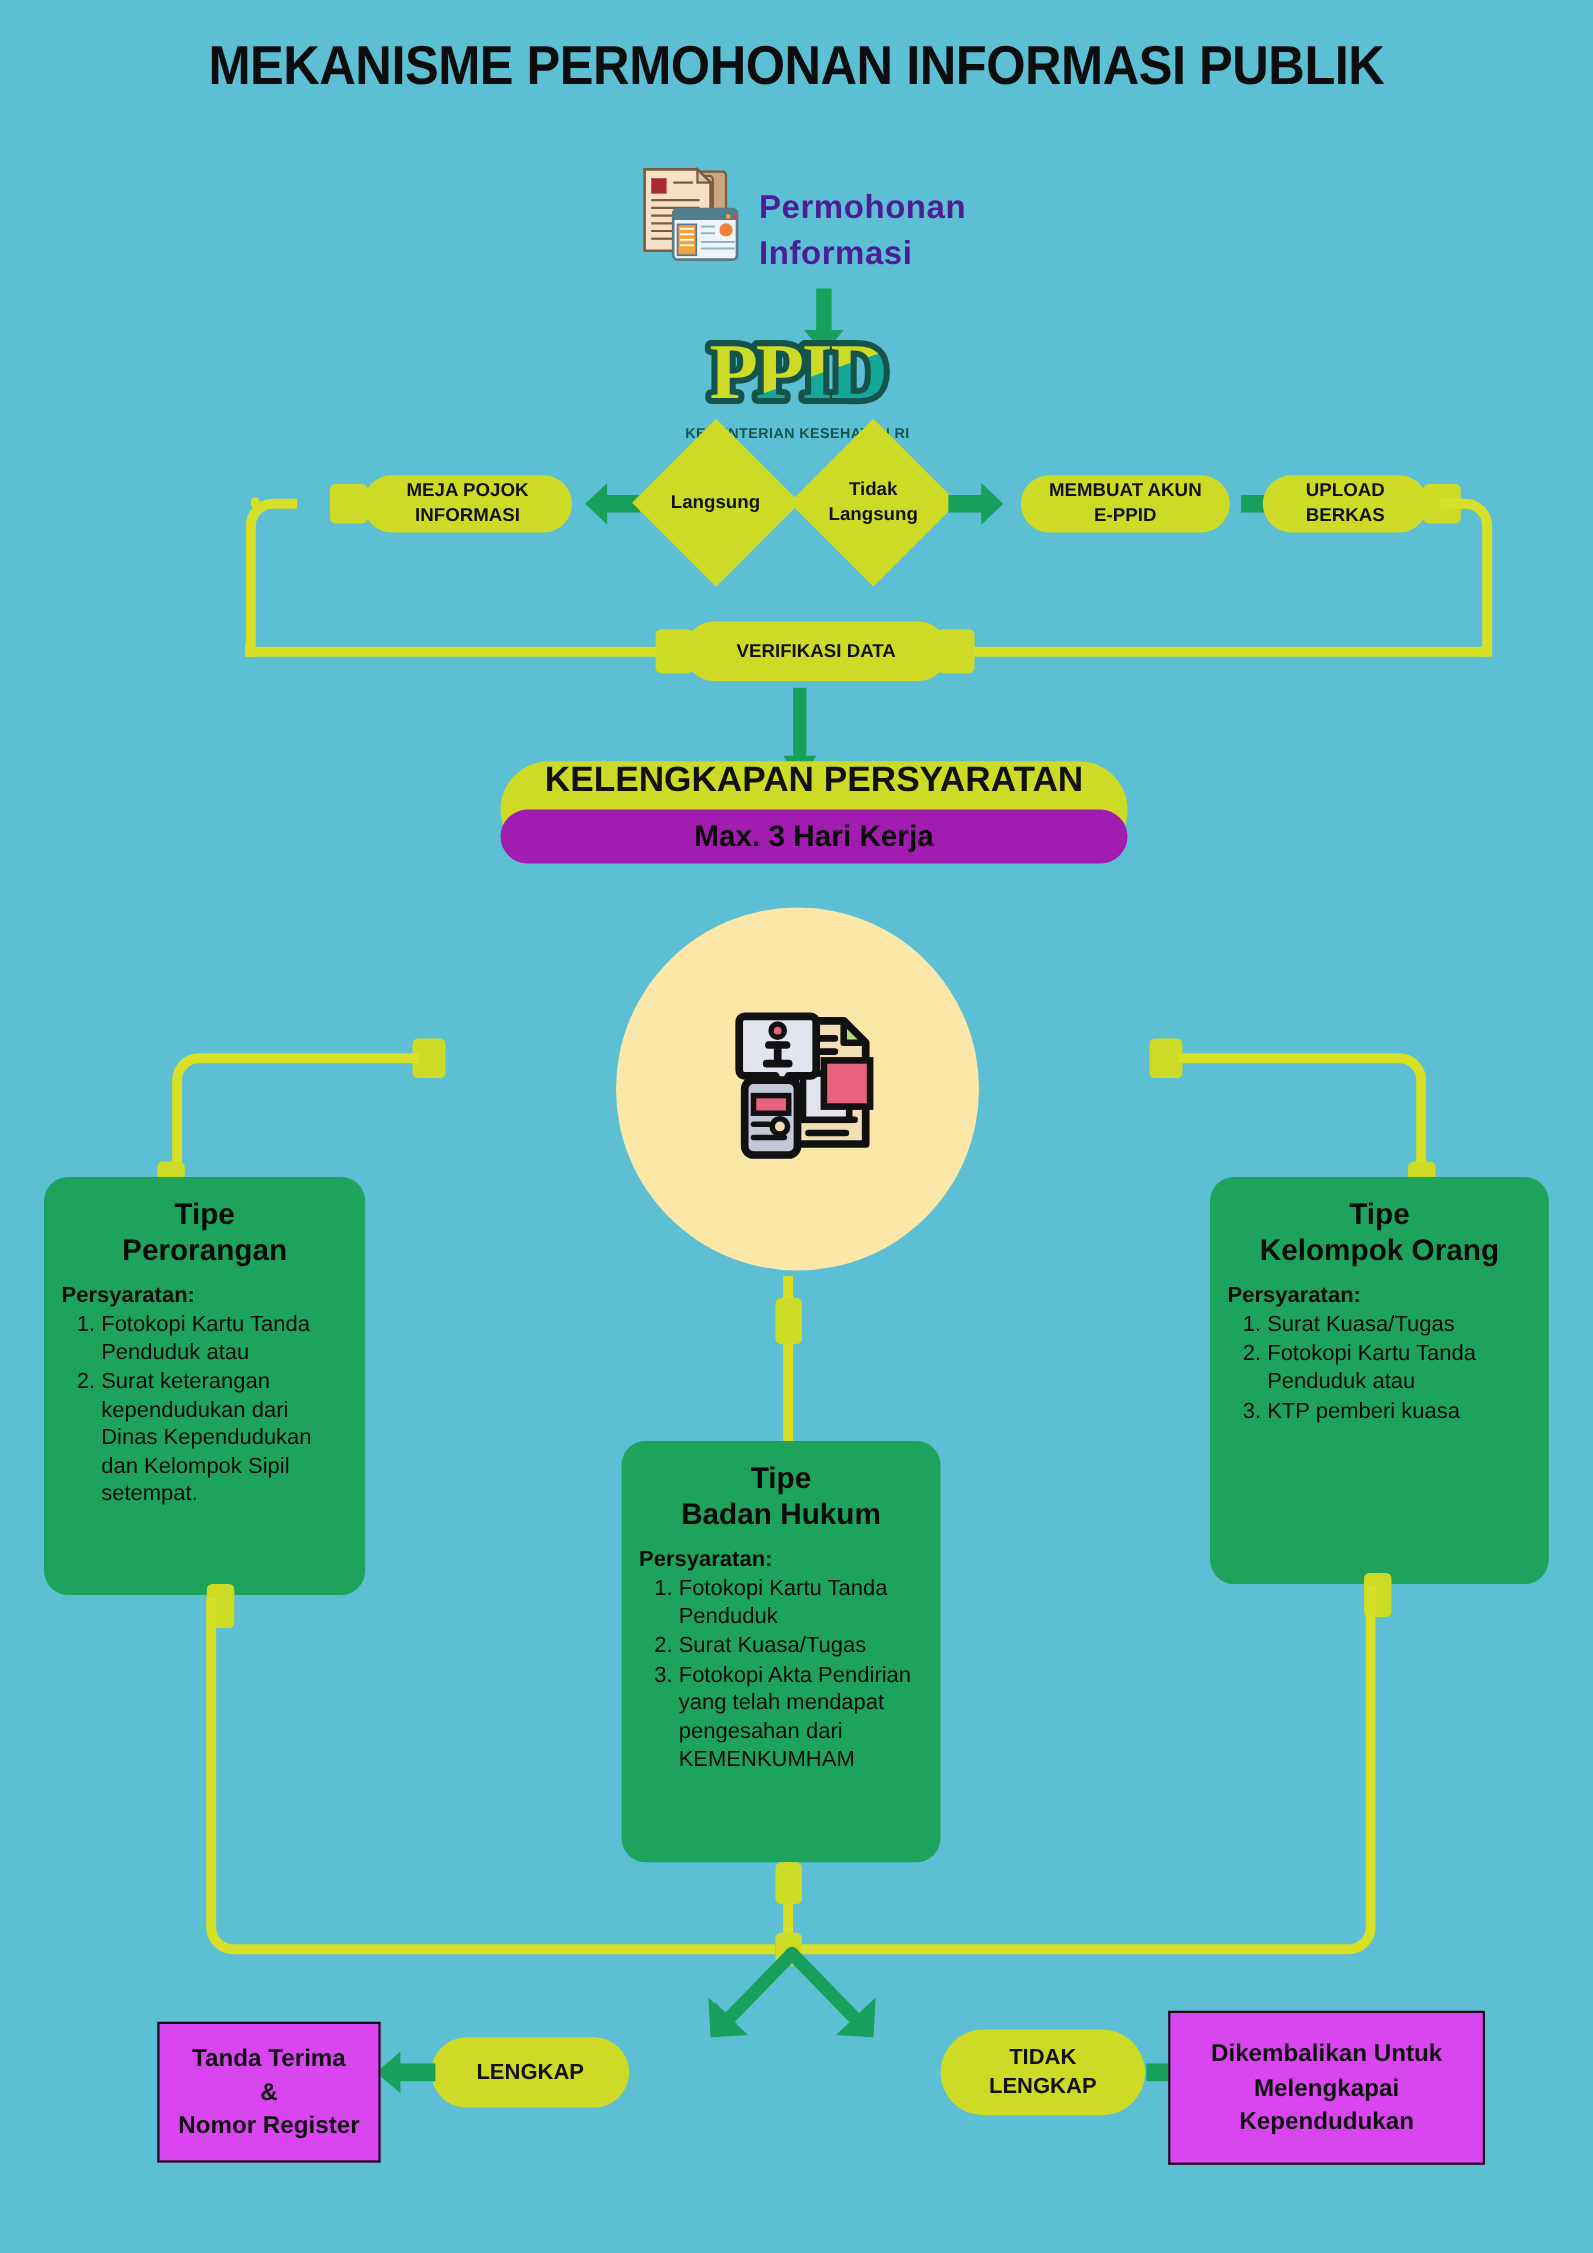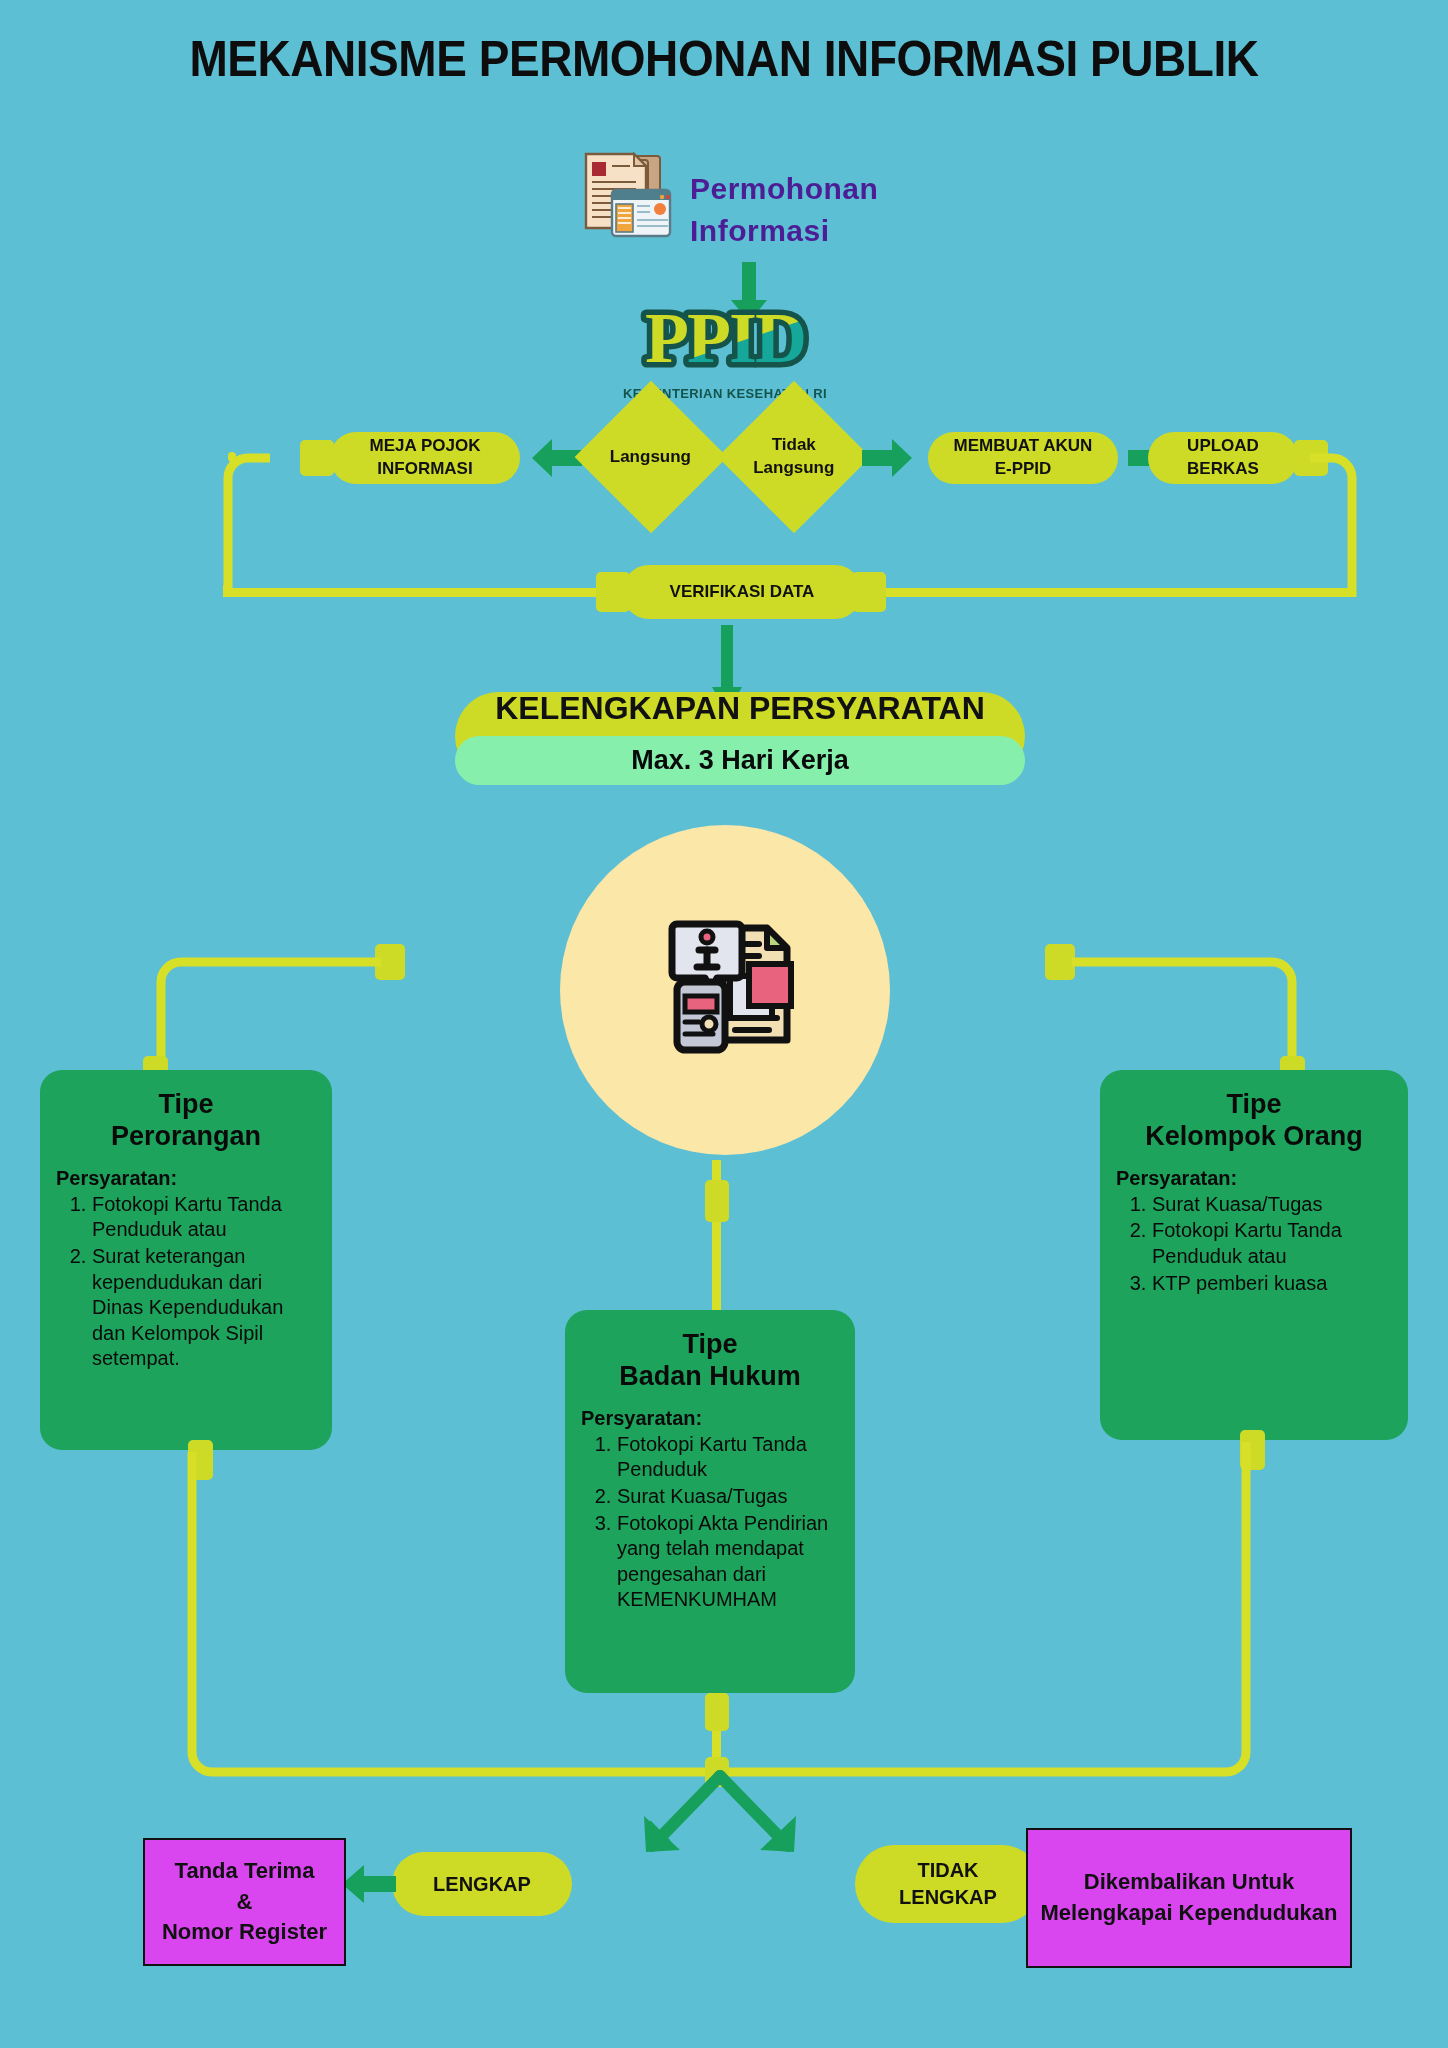--- a/index.html
+++ b/index.html
@@ -219,21 +219,21 @@
   <div class="pill" style="left:622px; top:565px; width:240px; height:54px; font-size:17px;">VERIFIKASI DATA</div>
 
   <div class="arrow" style="left:707px; top:625px;">
     <svg width="40" height="90" viewBox="0 0 40 90">
       <path d="M14 0 h12 v62 h9 L20 88 L5 62 h9 z" fill="#17a05c"></path>
     </svg>
   </div>
 
   <div class="pill" style="left:455px; top:692px; width:570px; height:88px;">
     <div style="font-size:32px; font-weight:bold; margin-bottom:6px;">KELENGKAPAN PERSYARATAN</div>
-    <div style="background:#86efac; border-radius:999px; padding:6px 36px; font-size:27px; font-weight:bold; color:#0a0a0a;">Max. 3 Hari Kerja</div>
+    <div style="background:#a21caf; border-radius:999px; padding:6px 36px; font-size:27px; font-weight:bold; color:#0a0a0a;">Max. 3 Hari Kerja</div>
   </div>
 
   <div style="position:absolute; left:560px; top:825px; width:330px; height:330px; border-radius:50%; background:#fbe7a8;"></div>
   <div style="position:absolute; left:635px; top:890px; width:185px; height:185px;">
     <svg viewBox="0 0 185 185" width="185" height="185">
 
       <path d="M88 38 h44 l20 20 v92 h-64 z" fill="#f3dfb4" stroke="#111" stroke-width="7" stroke-linejoin="round"></path>
       <path d="M132 38 v20 h20 z" fill="#b6d97f" stroke="#111" stroke-width="6" stroke-linejoin="round"></path>
       <g stroke="#111" stroke-width="6" stroke-linecap="round">
         <line x1="100" y1="54" x2="124" y2="54"></line>
@@ -354,18 +354,18 @@
 
   <div class="pill" style="left:855px; top:1845px; width:186px; height:78px; font-size:20px;">
     <div>TIDAK</div>
     <div>LENGKAP</div>
   </div>
   <div class="arrow" style="left:1042px; top:1864px;">
     <svg width="56" height="40" viewBox="0 0 56 40">
       <path d="M0 12 H32 V1 L54 20 L32 39 V28 H0 z" fill="#17a05c"></path>
     </svg>
   </div>
-  <div class="flatbox" style="left:1026px; top:1828px; width:326px; height:140px; font-size:22px;">
+  <div class="flatbox" style="left:1062px; top:1828px; width:288px; height:140px; font-size:22px;">
     <div>Dikembalikan Untuk</div>
     <div>Melengkapai Kependudukan</div>
   </div>
 
 </div>
 
 </body></html>

